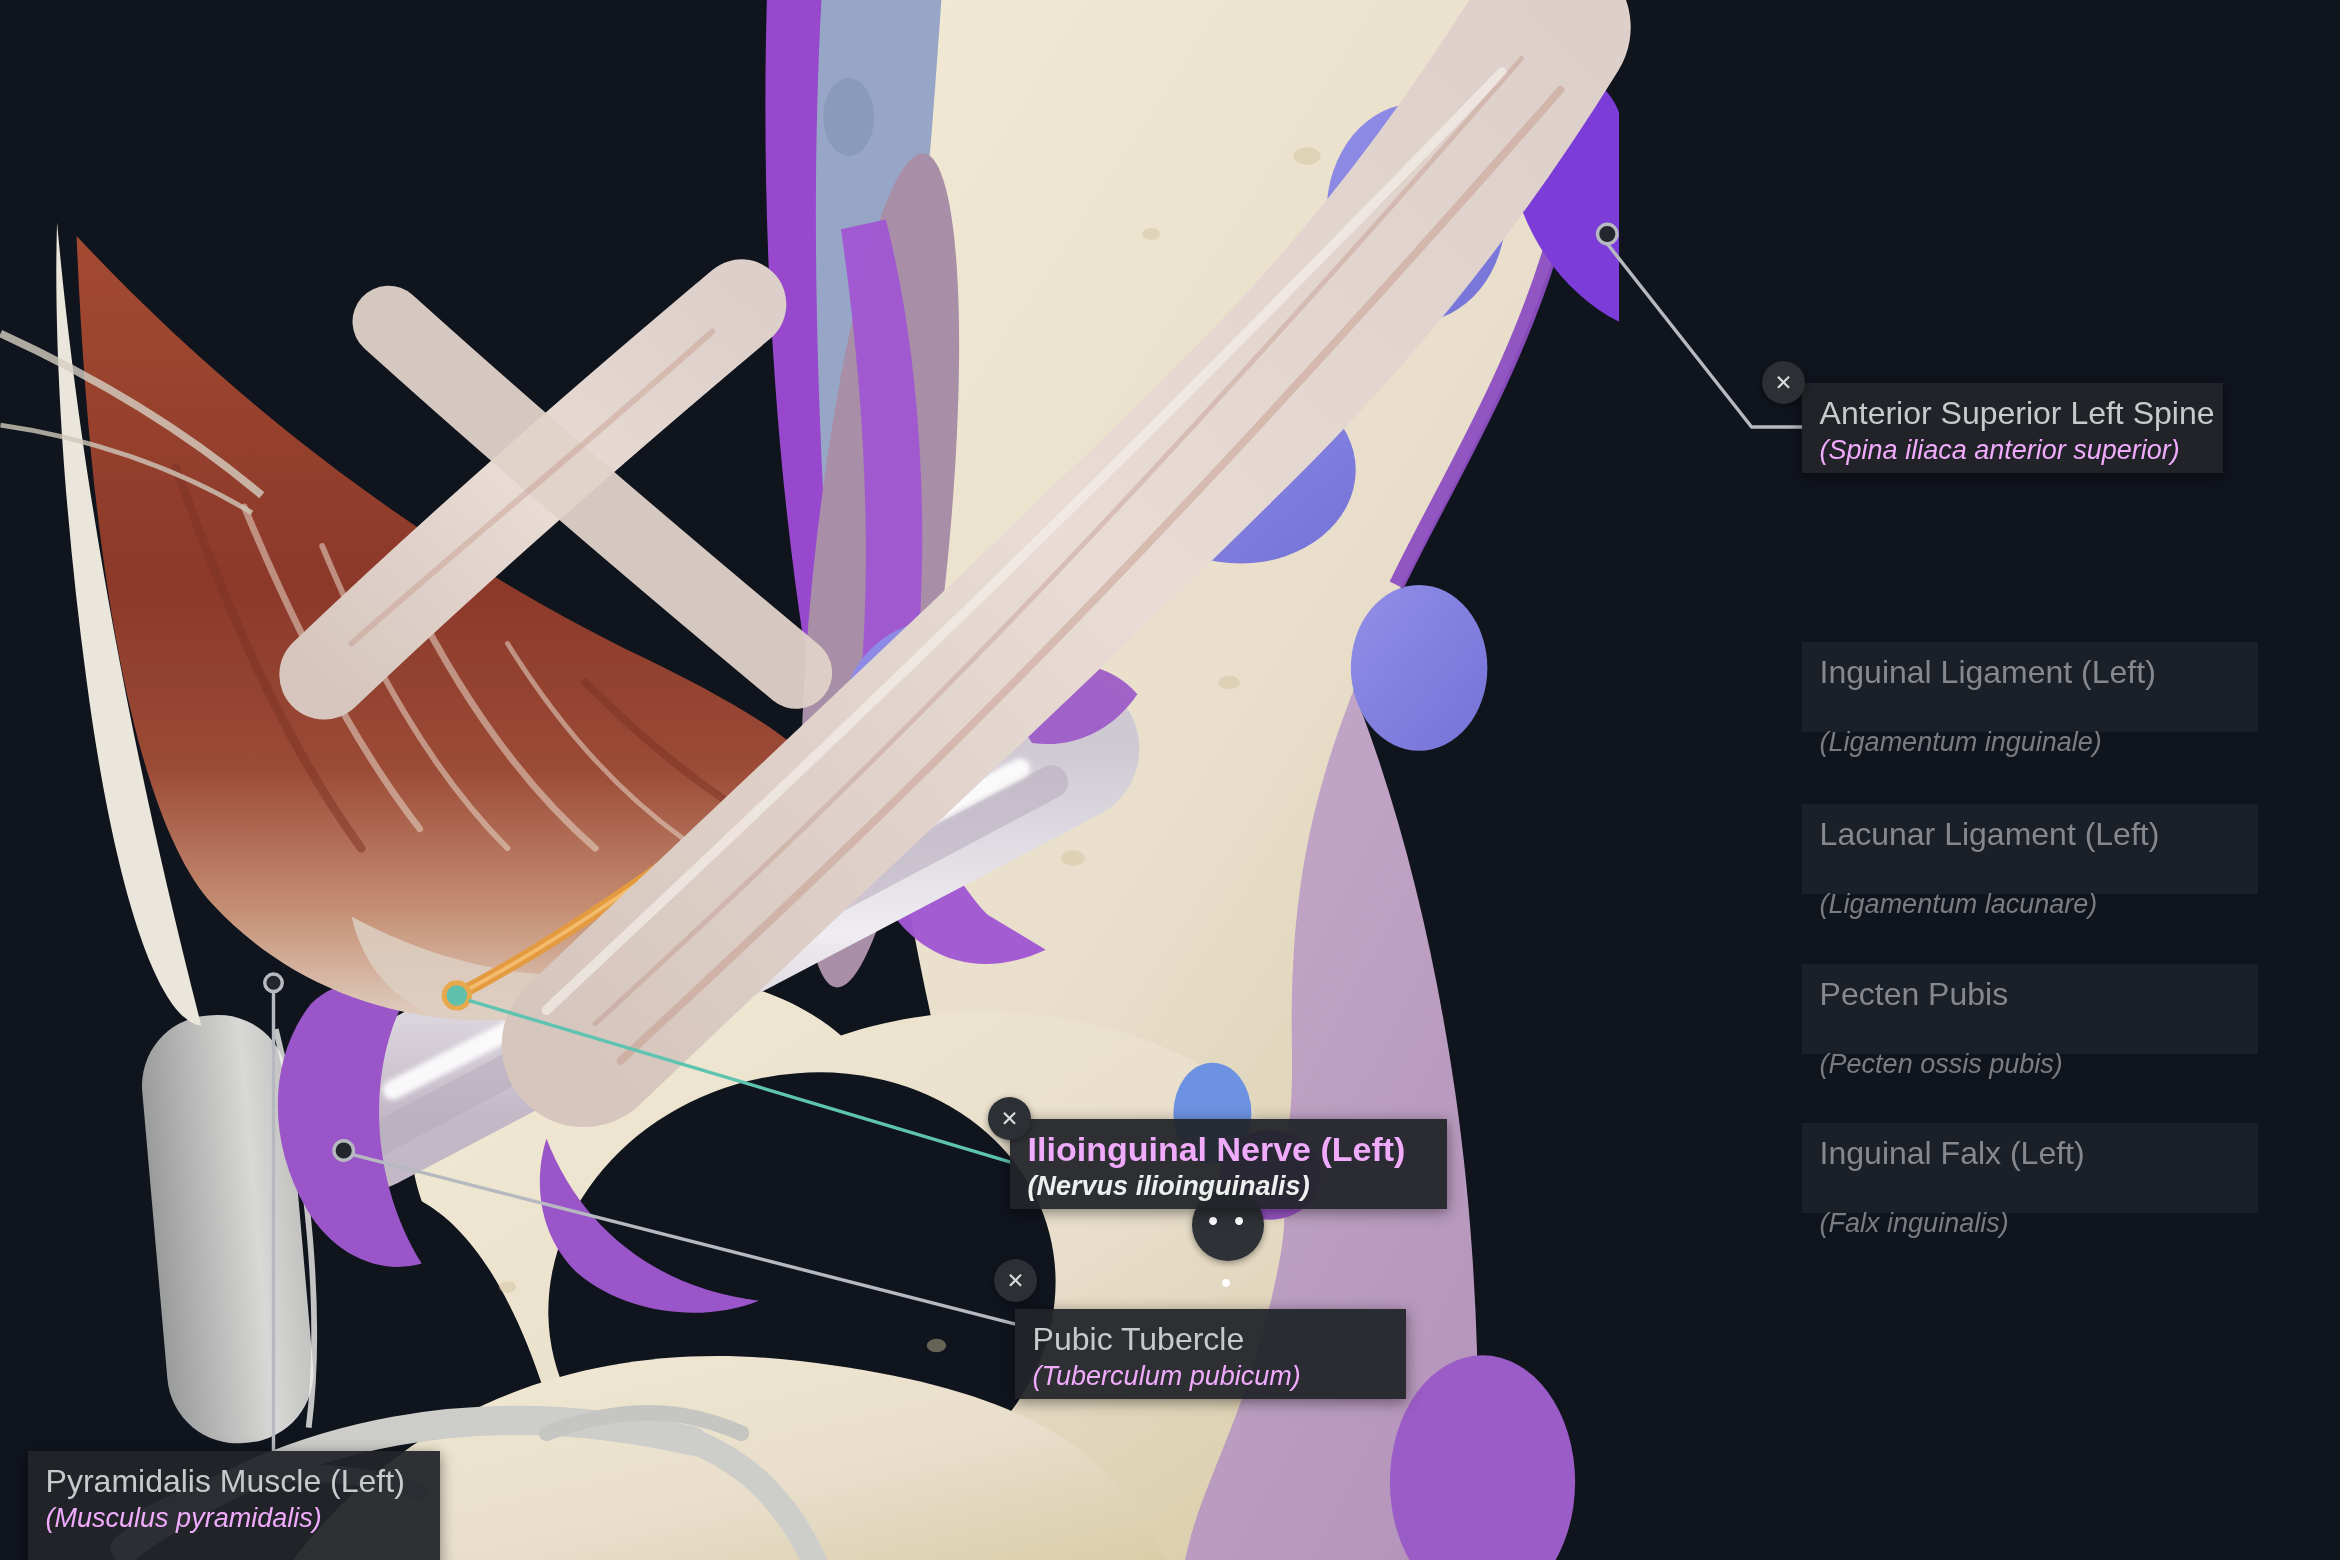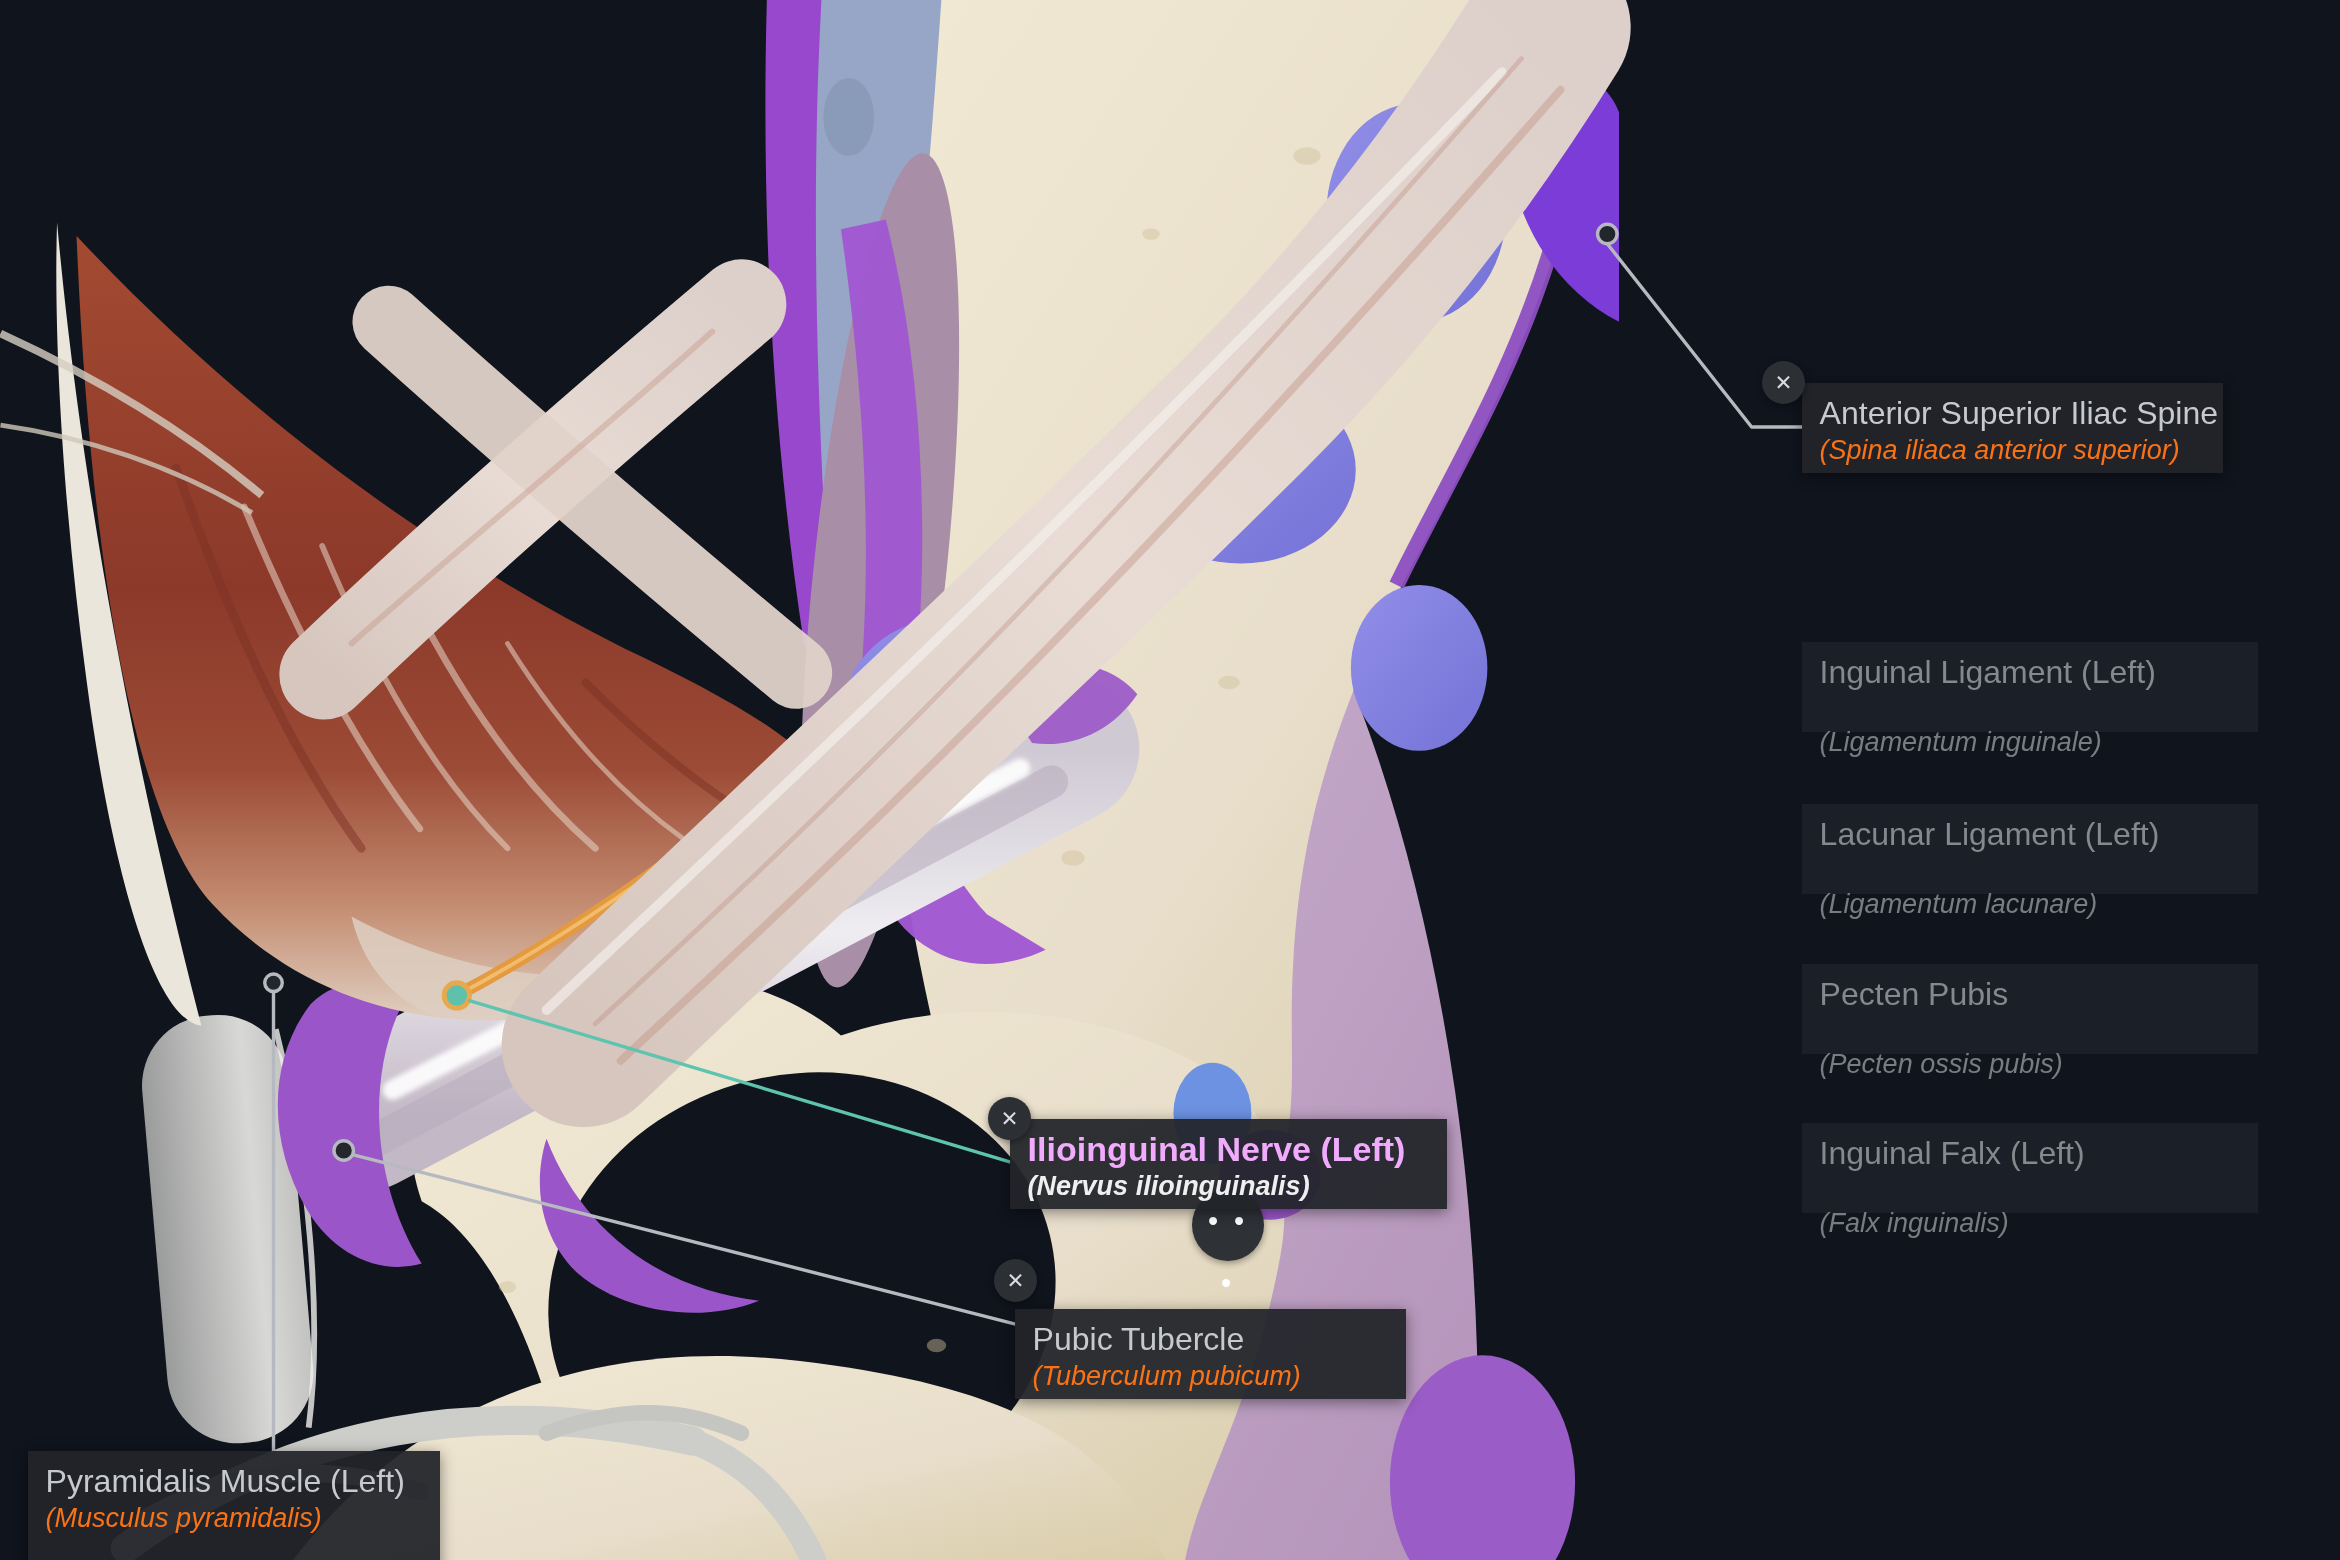--- a/index.html
+++ b/index.html
@@ -5,21 +5,21 @@
   html,body{margin:0;padding:0;background:#10141d;overflow:hidden;}
   .stage{position:relative;width:2341px;height:1560px;background:#10141d;overflow:hidden;
          font-family:"Liberation Sans","DejaVu Sans",sans-serif;}
   .stage svg{position:absolute;left:0;top:0;z-index:1;}
 
   
   .chip{position:absolute;z-index:3;box-sizing:border-box;height:90px;
         background:rgba(34,36,41,.94);box-shadow:0 2.9px 13.7px rgba(0,0,0,.45);
         padding:8.8px 17.6px 0 17.6px;}
   .chip .t{font-size:32px;line-height:42px;color:#c7cacc;white-space:nowrap;}
-  .chip .s{font-size:27px;line-height:33px;font-style:italic;color:#f97316;white-space:nowrap;}
+  .chip .s{font-size:27px;line-height:33px;font-style:italic;color:#f0abfc;white-space:nowrap;}
   .chip.selected .t{font-weight:bold;font-size:34px;color:#f0abfc;}
   .chip.selected .s{font-weight:bold;color:#eef0f0;}
   .chip.dim{background:rgba(255,255,255,.047);box-shadow:none;}
   .chip.dim .t{color:#85888c;}
   .chip.dim .s{color:#797c80;margin-top:33px;}
   .chip.pyra{height:123px;}
 
   .xbtn{position:absolute;z-index:4;width:43px;height:43px;border-radius:50%;
         background:#2c2f34;border:none;padding:0;color:#d9dbdd;font-size:21.5px;
         display:flex;align-items:center;justify-content:center;cursor:pointer;
@@ -202,21 +202,21 @@
 
       <path d="M480,1026 L1036,1192" fill="none" stroke="#5ec4b0" stroke-width="3.5"></path>
     </g>
   </svg>
 
   <button class="more" style="left:1192px;top:1189px;">
     <span>• • •</span>
   </button>
 
   <div class="chip" style="left:1802px;top:383px;width:421px;">
-    <div class="t">Anterior Superior Iliac Spine</div>
+    <div class="t">Anterior Superior Left Spine</div>
     <div class="s">(Spina iliaca anterior superior)</div>
   </div>
   <button class="xbtn" style="left:1762px;top:361px;">
     <span>✕</span>
   </button>
 
   <div class="chip selected" style="left:1010px;top:1119px;width:437px;">
     <div class="t">Ilioinguinal Nerve (Left)</div>
     <div class="s">(Nervus ilioinguinalis)</div>
   </div>

